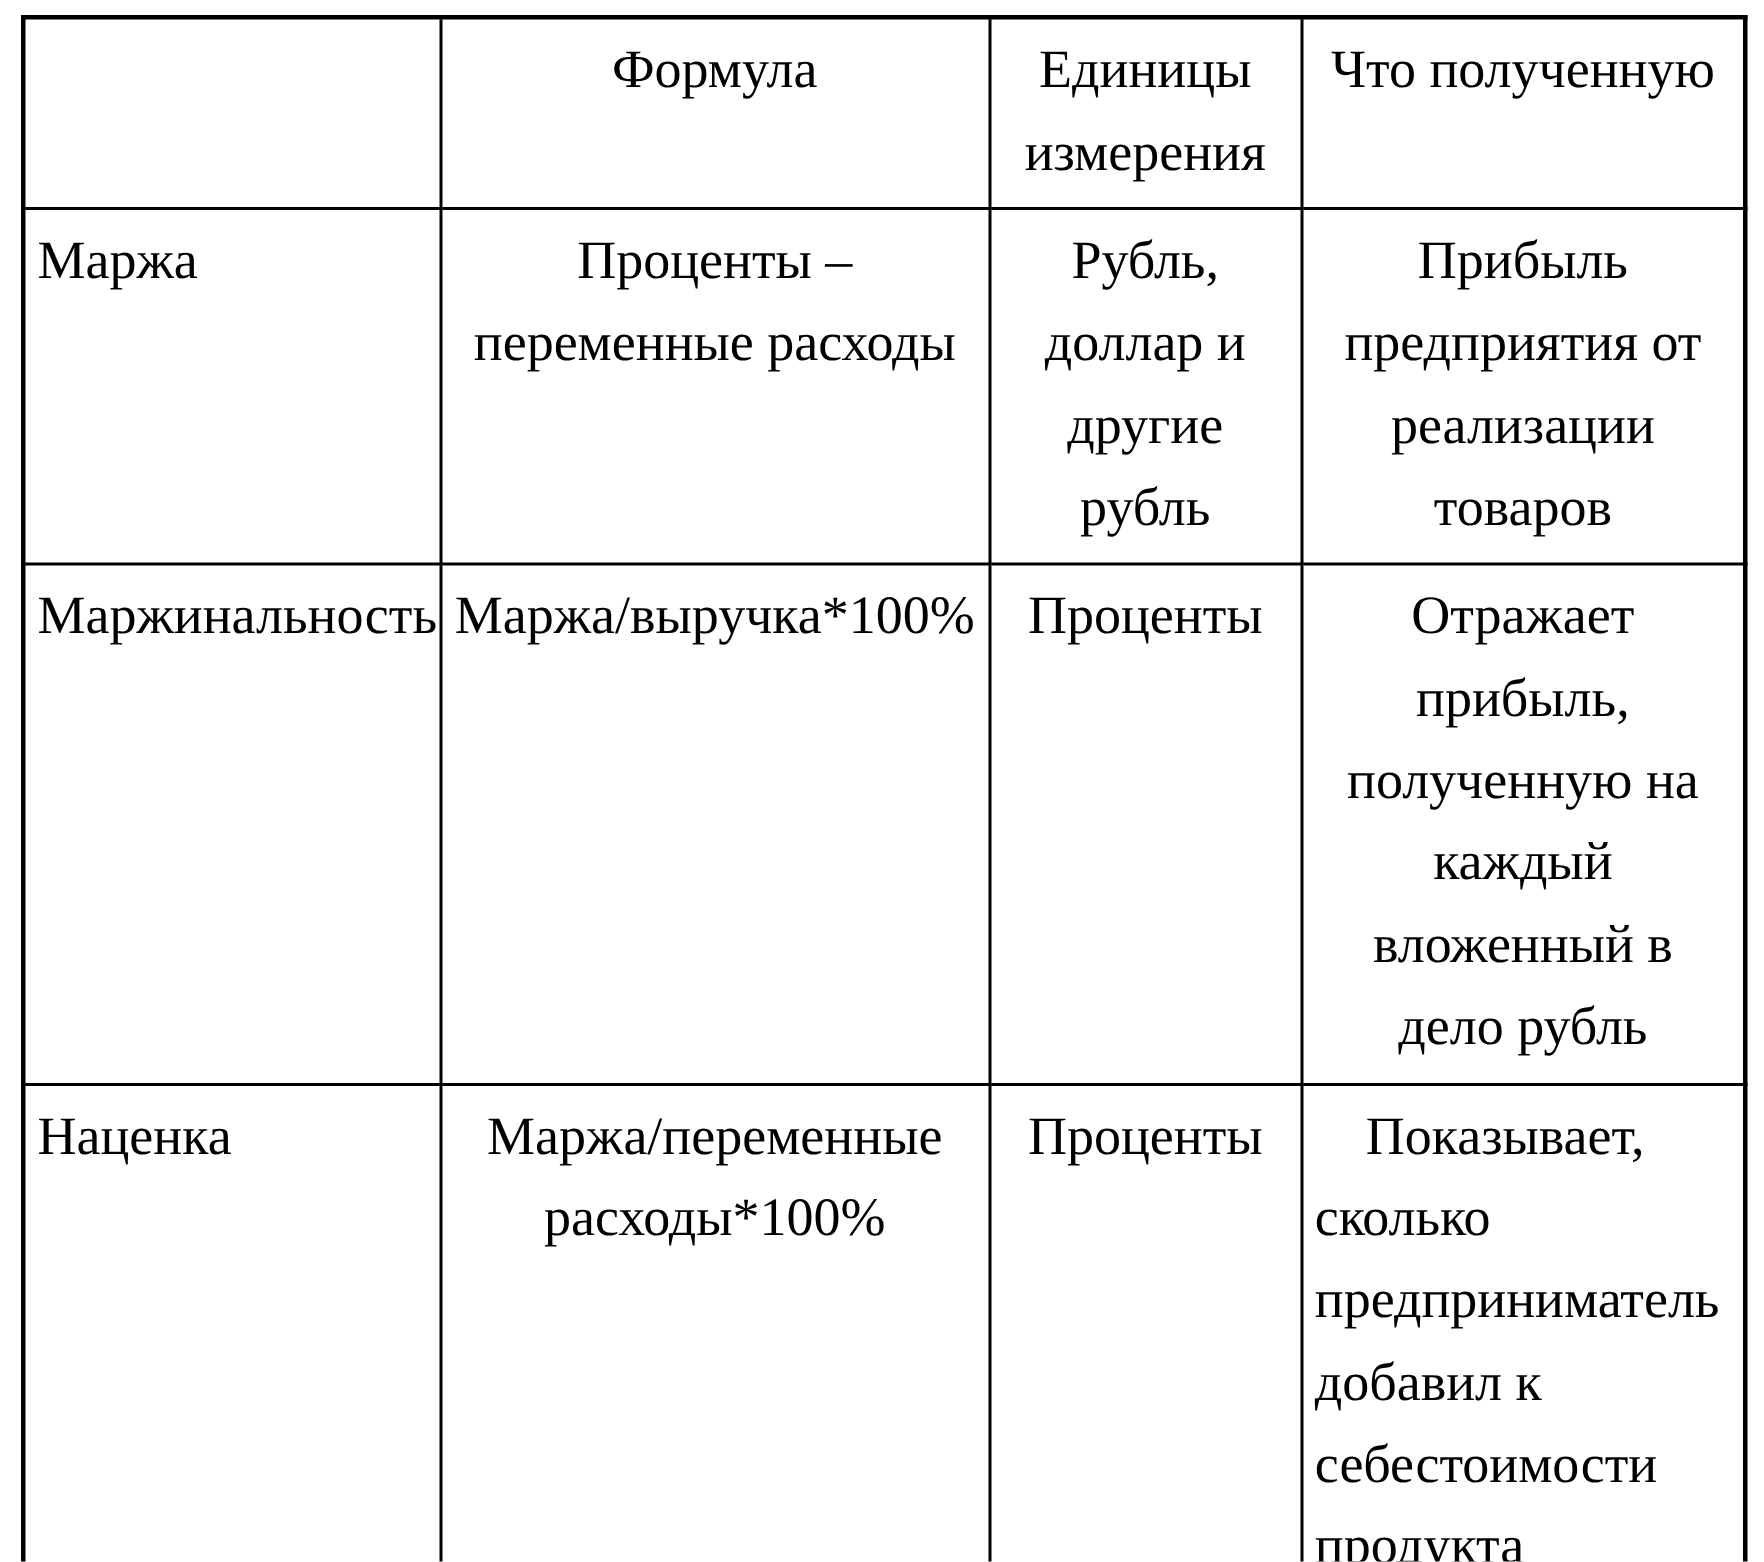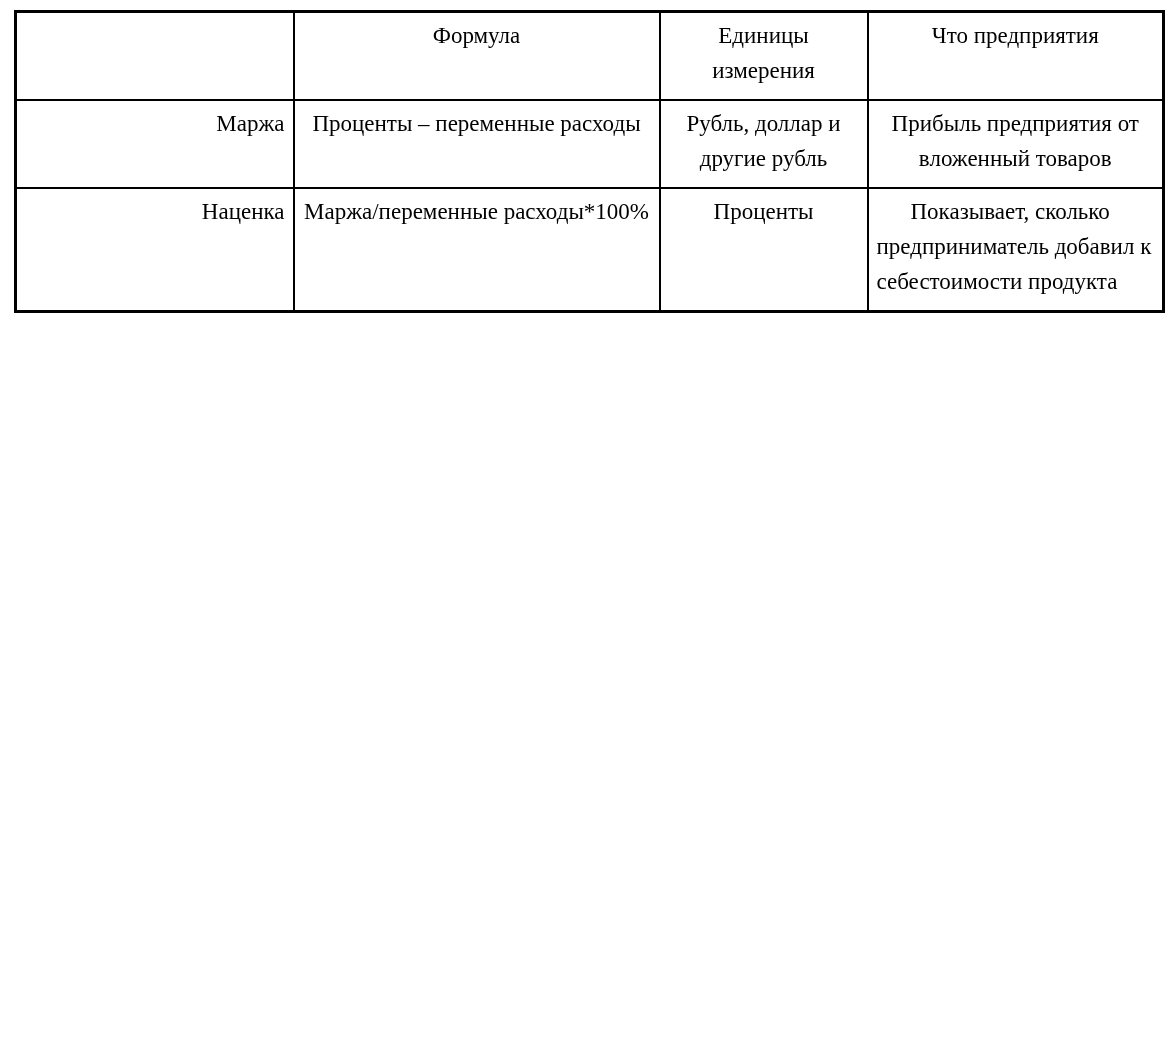--- a/index.html
+++ b/index.html
@@ -24,21 +24,21 @@
   table.comparison-table {
     border-collapse: collapse;
     table-layout: fixed;
     width: 1148px;
     border: 3px solid #000000;
   }
   table.comparison-table td {
     border: 2px solid #000000;
     vertical-align: top;
     padding: 6px 8px 10px 8px;
-    font-size: 23px;
+    font-size: 36px;
     line-height: 1.52;
   }
   col.c-term   { width: 278px; }
   col.c-formula{ width: 366px; }
   col.c-units  { width: 208px; }
   col.c-meaning{ width: 296px; }
 
   .cell-center {
     text-align: center;
   }
@@ -46,50 +46,56 @@
     text-align: center;
   }
   .cell-indent {
     text-align: left;
     text-indent: 34px;
   }
   .head-row td {
     padding-top: 8px;
   }
   .row-term {
-    text-align: right;
+    text-align: left;
     margin-top: 20px;
   }
 </style>
 </head>
 <body>
 
 <div class="page">
   <table class="comparison-table">
     <colgroup>
       <col class="c-term">
       <col class="c-formula">
       <col class="c-units">
       <col class="c-meaning">
     </colgroup>
     <tbody>
       <tr class="head-row">
         <td class="cell-center"></td>
         <td class="cell-center">Формула</td>
         <td class="cell-left">Единицы измерения</td>
-        <td class="cell-left">Что предприятия</td>
+        <td class="cell-left">Что полученную</td>
       </tr>
 
       <tr>
         <td class="row-term">Маржа</td>
         <td class="cell-center">Проценты – переменные расходы</td>
         <td class="cell-left">Рубль, доллар и другие рубль</td>
-        <td class="cell-left">Прибыль предприятия от вложенный товаров</td>
+        <td class="cell-left">Прибыль предприятия от реализации товаров</td>
       </tr>
 
+      <tr>
+        <td class="row-term">Маржинальность</td>
+        <td class="cell-center">Маржа/выручка*100%</td>
+        <td class="cell-left">Проценты</td>
+        <td class="cell-left">Отражает прибыль, полученную на каждый вложенный в дело рубль</td>
+      </tr>
 
       <tr>
         <td class="row-term">Наценка</td>
         <td class="cell-left">Маржа/переменные расходы*100%</td>
         <td class="cell-left">Проценты</td>
         <td class="cell-indent">Показывает, сколько предприниматель добавил к себестоимости продукта</td>
       </tr>
     </tbody>
   </table>
 </div>

